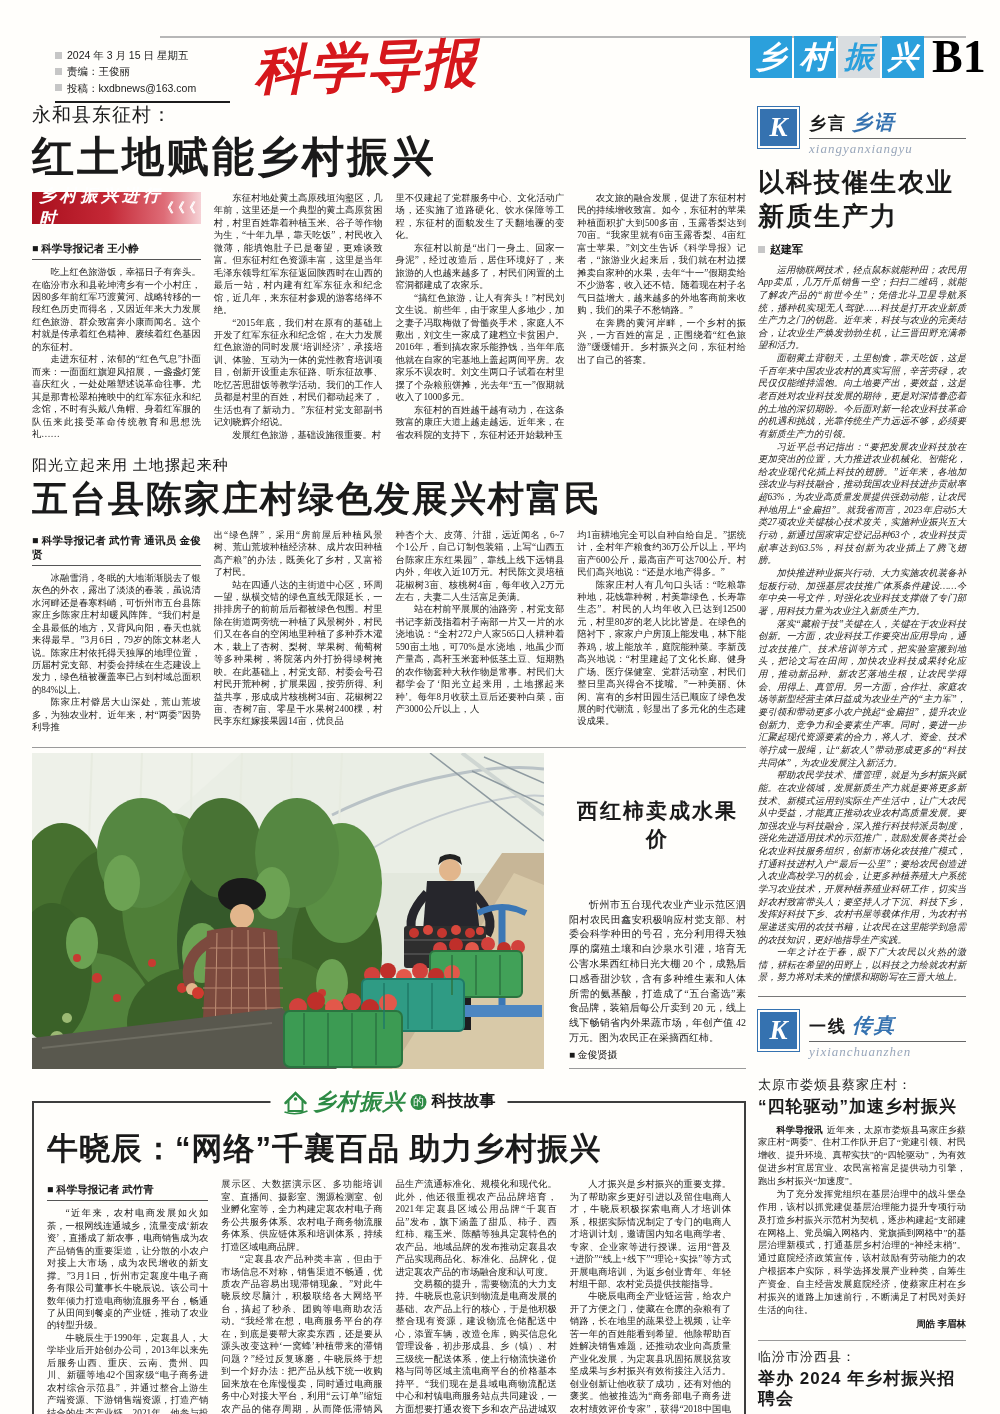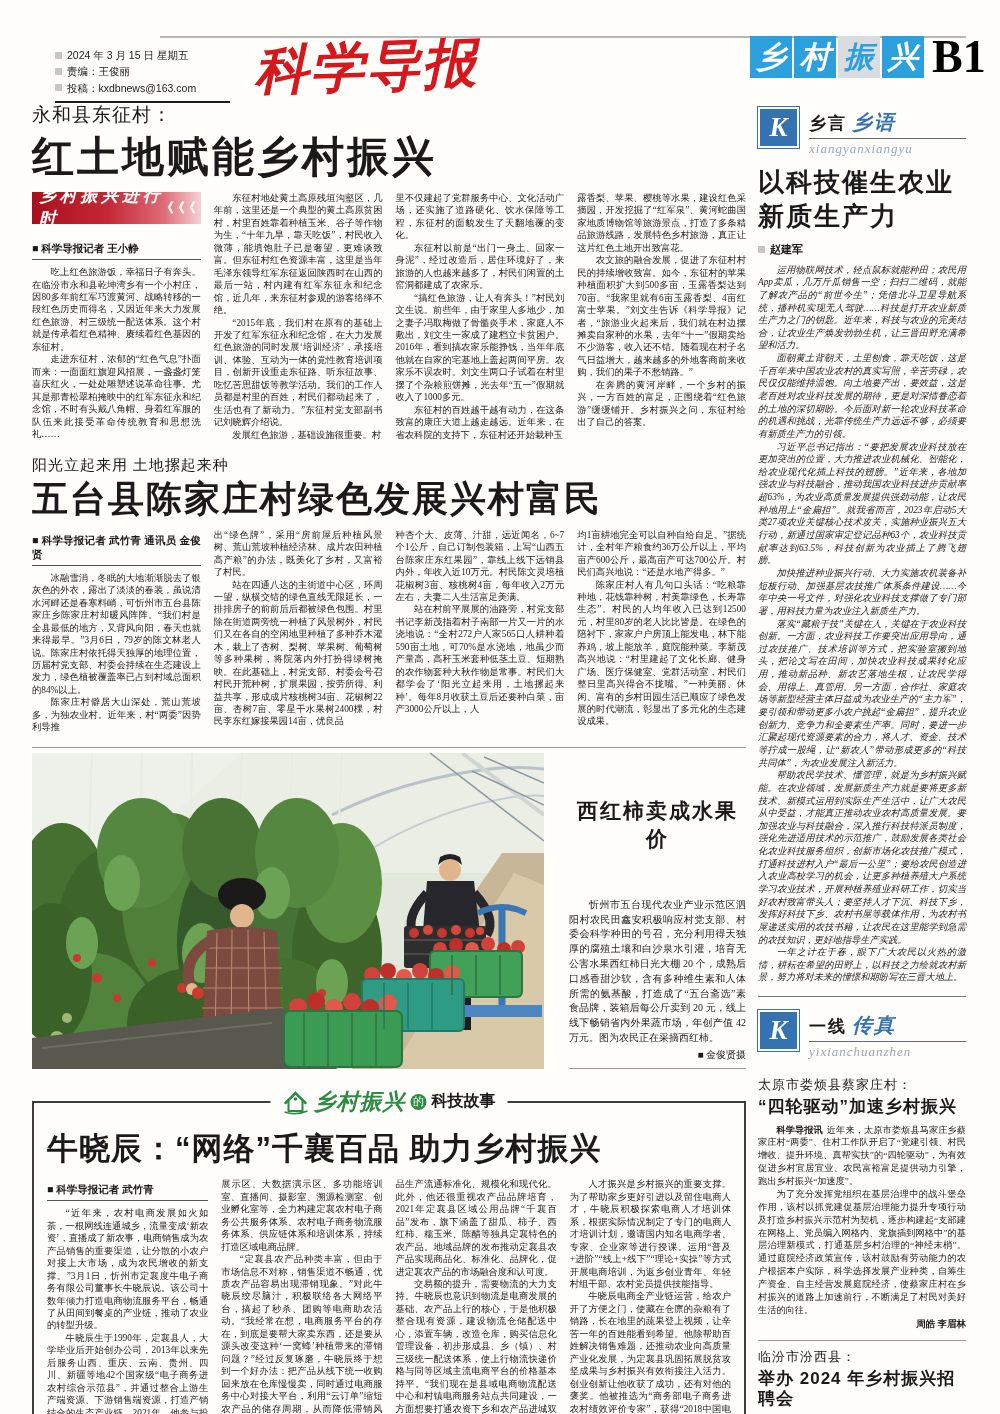--- a/index.html
+++ b/index.html
@@ -47,21 +47,21 @@
 
   
   .photo-row { margin-top:13px; border-top:1px solid #9a9a9a; padding-top:5px; display:flex; gap:25px; }
   .photo { width:512px; height:316px; flex:none; background:#e6e9e1; }
   .photo svg { display:block; width:100%; height:100%; }
   .photo-caption { flex:1 1 0; display:flex; flex-direction:column; border-bottom:1px solid #9a9a9a; padding-bottom:6px; }
   .cap-title { font-size:21px; font-weight:900; text-align:center; letter-spacing:2px; margin:44px 0 0;
                font-family:"Liberation Sans","DejaVu Sans",sans-serif; }
   .cap-spacer { flex:1 1 auto; }
   .cap-text { font-size:10px; line-height:1.48; text-align:justify; text-indent:2em; margin:0; }
-  .credit { text-align:right; font-size:10px; margin-top:2px; }
+  .credit { font-size:10px; margin-top:2px; }
 
   
   .art3 { margin-top:32px; position:relative; }
   .box { border:2px solid #3e3e3e; padding:26px 13px 10px; position:relative; background:#fffefb; }
   .story-logo { position:absolute; top:-16px; left:50%; transform:translateX(-50%); background:#fffefb;
                 padding:0 12px; display:flex; align-items:center; gap:5px; white-space:nowrap; z-index:2;text-align:center; }
   .logo-script { color:#2e8b45; font-weight:bold; font-style:italic; font-size:22px; letter-spacing:1px; }
   .logo-de { background:#2e8b45; color:#fff; width:16px; height:16px; border-radius:50%; font-size:11px;
              display:flex; align-items:center; justify-content:center; flex:none; }
   .logo-black { font-weight:900; font-size:16px; font-family:"Liberation Sans","DejaVu Sans",sans-serif; }
@@ -132,36 +132,35 @@
     <section>
       <div class="kicker1">永和县东征村：</div>
       <h1 class="head1">红土地赋能乡村振兴</h1>
       <div class="cols">
         <div class="col">
           <div class="series-banner">
             <span>乡村振兴进行时</span>
             <span class="marks">《《《</span>
           </div>
           <div class="byline">■ 科学导报记者 王小静</div>
-          <p>吃上红色旅游饭，幸福日子有奔头。在临汾市永和县乾坤湾乡有一个小村庄，因80多年前红军巧渡黄河、战略转移的一段红色历史而得名，又因近年来大力发展红色旅游、村三级统一配送体系。这个村就是传承着红色精神、赓续着红色基因的东征村。</p>
+          <p>吃上红色旅游饭，幸福日子有奔头。在临汾市永和县乾坤湾乡有一个小村庄，因80多年前红军巧渡黄河、战略转移的一段红色历史而得名，又因近年来大力发展红色旅游、群众致富奔小康而闻名。这个村就是传承着红色精神、赓续着红色基因的东征村。</p>
           <p>走进东征村，浓郁的“红色气息”扑面而来：一面面红旗迎风招展，一盏盏灯笼喜庆红火，一处处雕塑述说革命往事。尤其是那青松翠柏掩映中的红军东征永和纪念馆，不时有头戴八角帽、身着红军服的队伍来此接受革命传统教育和思想洗礼……</p>
         </div>
         <div class="col">
           <p>东征村地处黄土高原残垣沟壑区，几年前，这里还是一个典型的黄土高原贫困村，村里百姓靠着种植玉米、谷子等作物为生，“十年九旱，靠天吃饭”，村民收入微薄，能填饱肚子已是奢望，更难谈致富。但东征村红色资源丰富，这里是当年毛泽东领导红军东征返回陕西时在山西的最后一站，村内建有红军东征永和纪念馆，近几年，来东征村参观的游客络绎不绝。</p>
           <p>“2015年底，我们村在原有的基础上开发了红军东征永和纪念馆，在大力发展红色旅游的同时发展‘培训经济’，承接培训、体验、互动为一体的党性教育培训项目，创新开设重走东征路、听东征故事、吃忆苦思甜饭等教学活动。我们的工作人员都是村里的百姓，村民们都动起来了，生活也有了新动力。”东征村党支部副书记刘晓辉介绍说。</p>
           <p>发展红色旅游，基础设施很重要。村</p>
         </div>
         <div class="col">
           <p class="cont">里不仅建起了党群服务中心、文化活动广场，还实施了道路硬化、饮水保障等工程，东征村的面貌发生了天翻地覆的变化。</p>
           <p>东征村以前是“出门一身土、回家一身泥”，经过改造后，居住环境好了，来旅游的人也越来越多了，村民们闲置的土窑洞都建成了农家乐。</p>
           <p>“搞红色旅游，让人有奔头！”村民刘文生说。前些年，由于家里人多地少，加之妻子冯取梅做了骨髓炎手术，家庭人不敷出，刘文生一家成了建档立卡贫困户。2016年，看到搞农家乐能挣钱，当年年底他就在自家的宅基地上盖起两间平房。农家乐不误农时。刘文生两口子试着在村里摆了个杂粮煎饼摊，光去年“五一”假期就收入了1000多元。</p>
           <p>东征村的百姓越干越有动力，在这条致富的康庄大道上越走越远。近年来，在省农科院的支持下，东征村还开始栽种玉</p>
         </div>
         <div class="col">
-          <p class="cont">露香梨、苹果、樱桃等水果，建设红色采摘园，开发挖掘了“红军泉”、黄河蛇曲国家地质博物馆等旅游景点，打造了多条精品旅游线路，发展特色乡村旅游，真正让这片红色土地开出致富花。</p>
           <p>农文旅的融合发展，促进了东征村村民的持续增收致富。如今，东征村的苹果种植面积扩大到500多亩，玉露香梨达到70亩。“我家里就有6亩玉露香梨、4亩红富士苹果。”刘文生告诉《科学导报》记者，“旅游业火起来后，我们就在村边摆摊卖自家种的水果，去年“十一”假期卖给不少游客，收入还不错。随着现在村子名气日益增大，越来越多的外地客商前来收购，我们的果子不愁销路。”</p>
           <p>在奔腾的黄河岸畔，一个乡村的振兴，一方百姓的富足，正围绕着“红色旅游”缓缓铺开。乡村振兴之问，东征村给出了自己的答案。</p>
         </div>
       </div>
     </section>
 
     <section class="art2">
       <div class="kicker2">阳光立起来用  土地摞起来种</div>
       <h1 class="head2">五台县陈家庄村绿色发展兴村富民</h1>
       <div class="cols">

